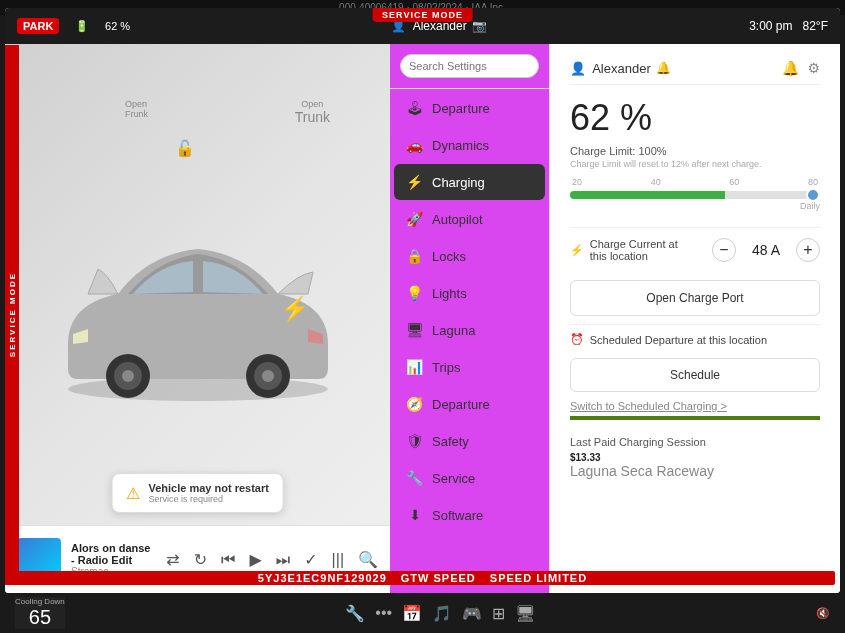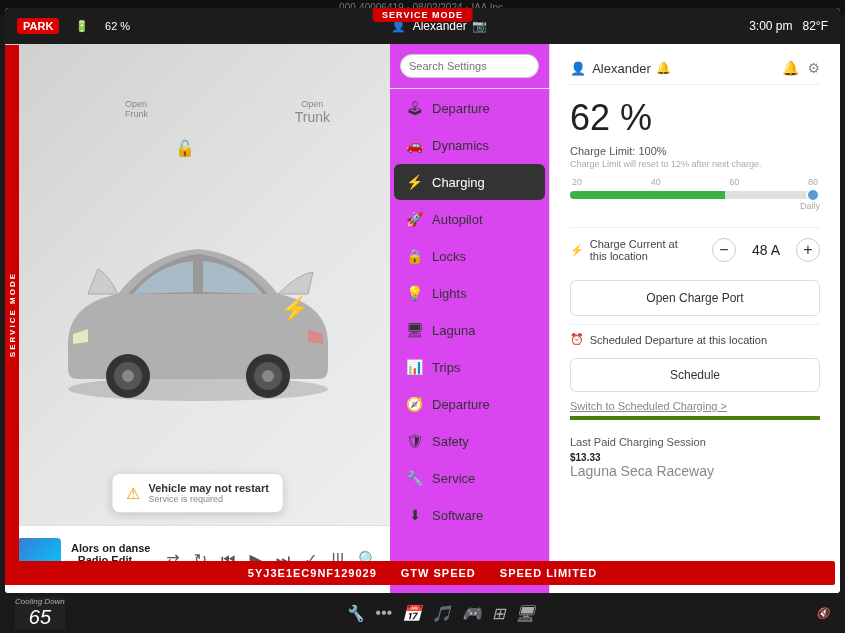--- a/index.html
+++ b/index.html
@@ -470,45 +470,44 @@
       font-size: 14px;
       color: #888;
     }
 
     
     .status-bottom-bar {
       position: absolute;
       bottom: 8px;
       left: 5px;
       right: 5px;
-      height: 24px;
+      height: 14px;
       background: #c00;
       display: flex;
       align-items: center;
       justify-content: center;
-      gap: 24px;
+      gap: 14px;
       font-size: 11px;
       font-weight: bold;
       color: #fff;
       letter-spacing: 1px;
       border-radius: 2px;
     }
 
     
     .taskbar {
       position: absolute;
       bottom: 0;
       left: 0; right: 0;
       height: 40px;
       background: #1a1a1a;
       display: flex;
       align-items: center;
       justify-content: space-between;
       padding: 0 15px;
-      font-style: italic;
     }
 
     .taskbar-left {
       display: flex;
       align-items: center;
       gap: 8px;
     }
 
     .cooling-badge {
       background: #222;

